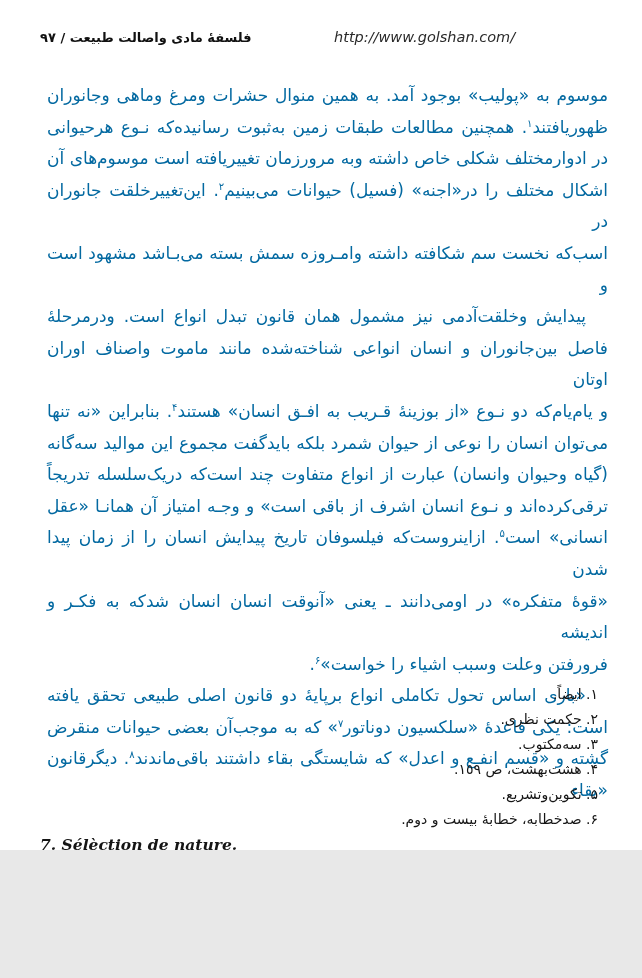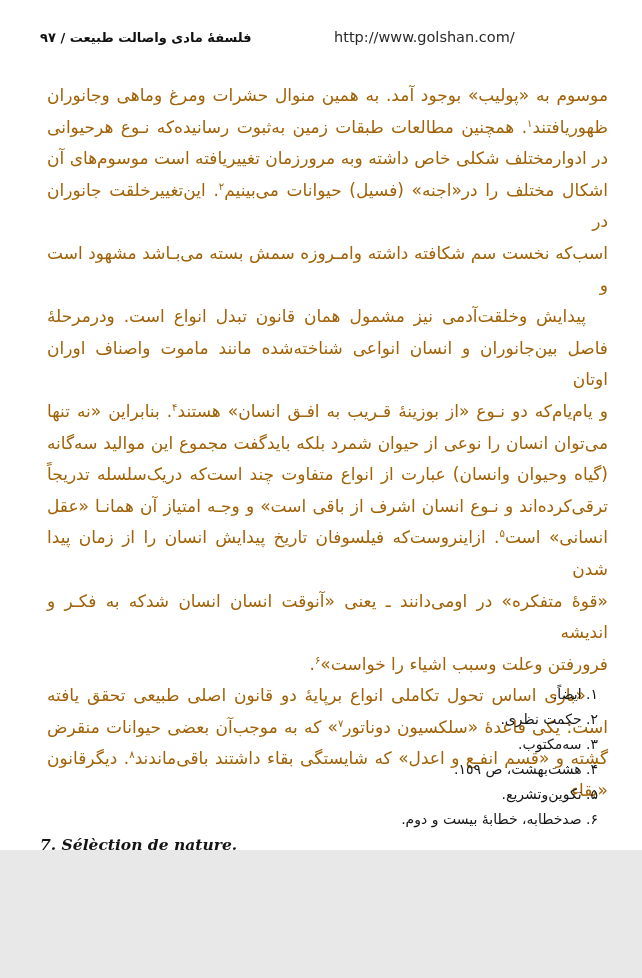--- a/index.html
+++ b/index.html
@@ -17,26 +17,27 @@
     direction:rtl;
     font-size:13px;font-weight:bold;
     letter-spacing:.5px;
     white-space:nowrap;
   }
   .header-url{
     position:absolute;top:29px;left:334px;
     font-size:14.5px;color:#2a2a2a;
     font-family:"DejaVu Sans",sans-serif;
     white-space:nowrap;
+    font-style:italic;
   }
   .body-text{
     position:absolute;top:80px;right:34px;left:47px;
     direction:rtl;
     font-size:17px;line-height:31.6px;
-    color:#a16207;
+    color:#0369a1;
   }
   .bodyline{
     text-align:justify;
     -moz-text-align-last:justify;
     text-align-last:justify;
     white-space:normal;
   }
   .bodyline.align-right{
     text-align:right;
     -moz-text-align-last:right;

